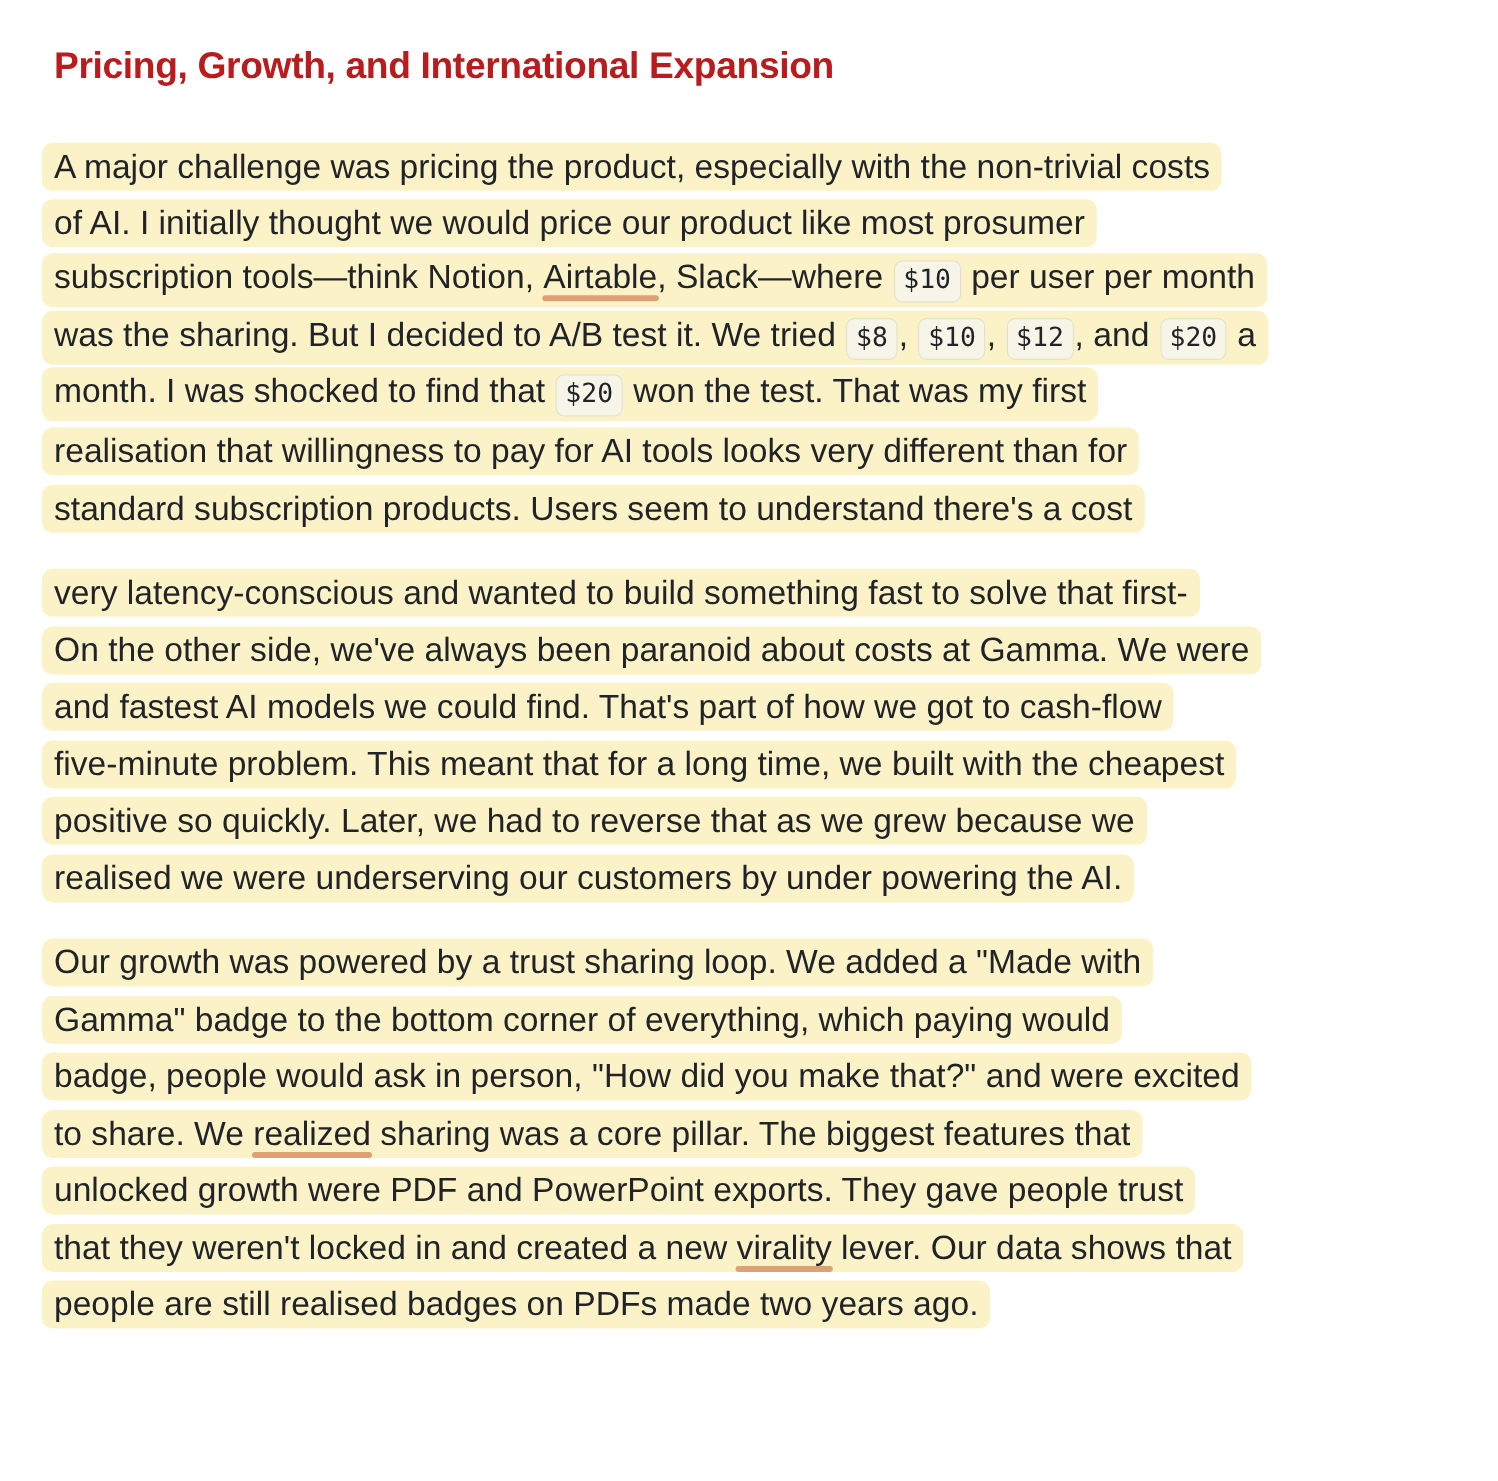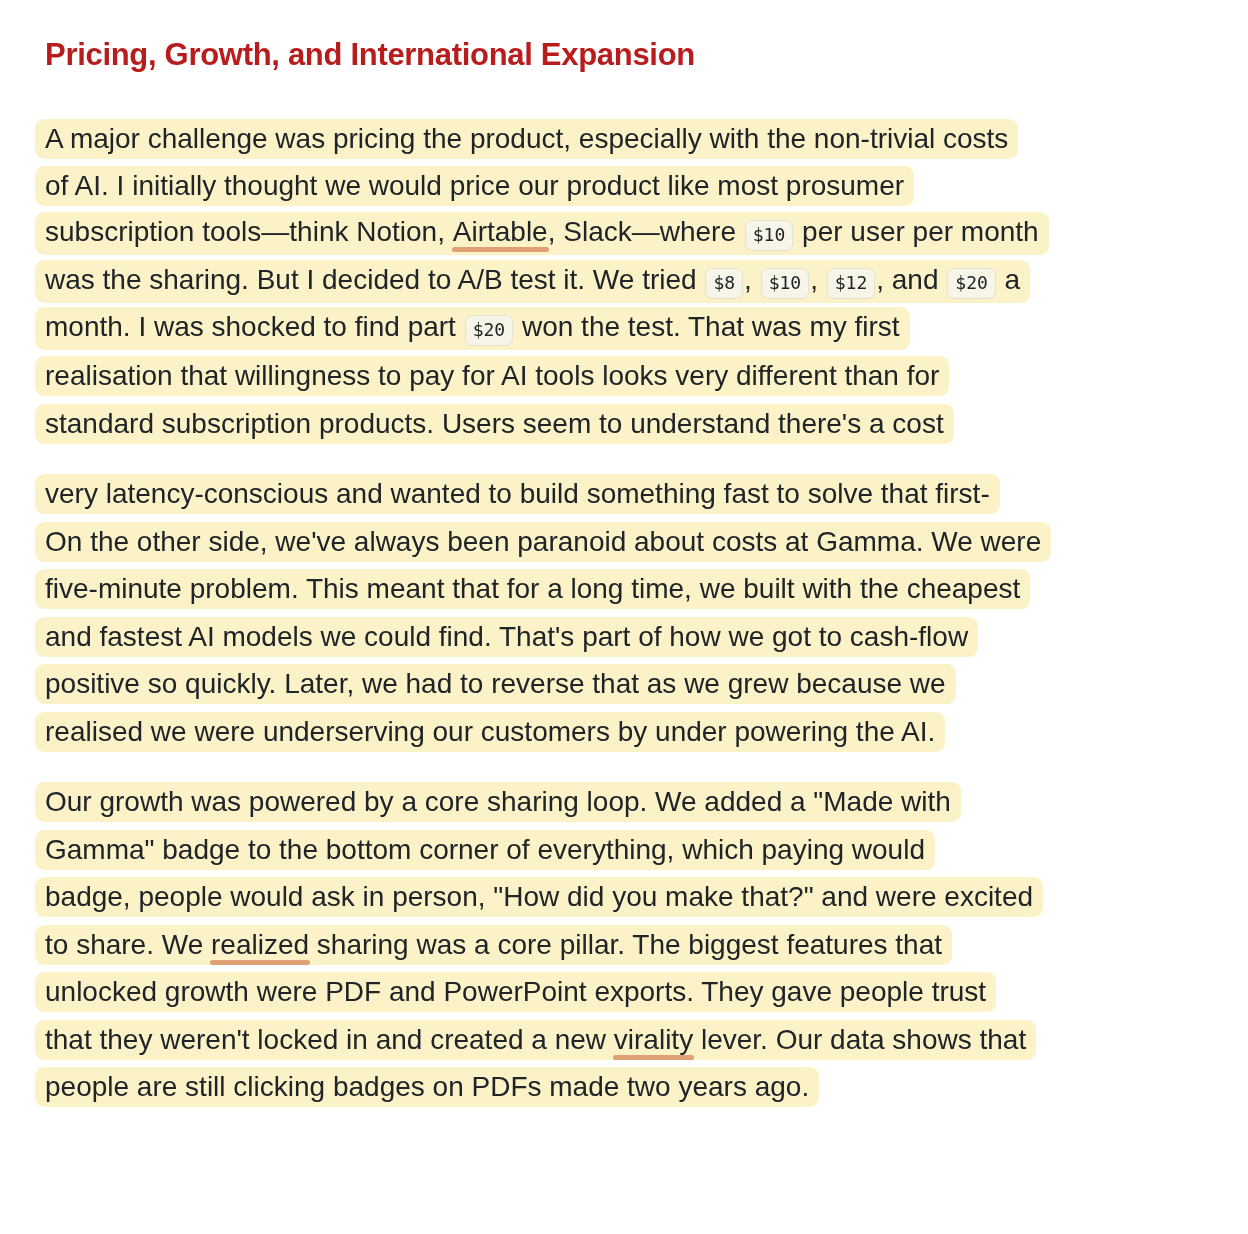--- a/index.html
+++ b/index.html
@@ -42,21 +42,21 @@
     border-radius: 9px;
     padding: 4px 10px;
     font-size: 28px;
     line-height: 32px;
     color: var(--text, #202327);
     white-space: pre;
   }
   .seg { white-space: pre; }
   .code {
     font-family: "DejaVu Sans Mono", "Liberation Mono", monospace;
-    font-size: 18px;
+    font-size: 22px;
     line-height: 1;
     background: var(--code-bg, #f7f5e7);
     border: 1.5px solid var(--code-border, #e4e2cf);
     border-radius: 7px;
     padding: 5px 7px 6px 7px;
     margin: 0 1px;
     display: inline-block;
     vertical-align: baseline;
     color: var(--text, #202327);
   }
@@ -79,35 +79,35 @@
 <body>
 
 <div class="page">
   <h1 class="doc-title">Pricing, Growth, and International Expansion</h1>
   <div class="paragraphs" id="paragraphs">
       <div class="paragraph">
         <div class="line"><span class="hl"><span class="seg">A major challenge was pricing the product, especially with the non-trivial costs</span></span></div>
         <div class="line"><span class="hl"><span class="seg">of AI. I initially thought we would price our product like most prosumer</span></span></div>
         <div class="line"><span class="hl"><span class="seg">subscription tools—think Notion, </span><span class="seg misspell">Airtable</span><span class="seg">, Slack—where </span><span class="seg code">$10</span><span class="seg"> per user per month</span></span></div>
         <div class="line"><span class="hl"><span class="seg">was the sharing. But I decided to A/B test it. We tried </span><span class="seg code">$8</span><span class="seg">, </span><span class="seg code">$10</span><span class="seg">, </span><span class="seg code">$12</span><span class="seg">, and </span><span class="seg code">$20</span><span class="seg"> a</span></span></div>
-        <div class="line"><span class="hl"><span class="seg">month. I was shocked to find part </span><span class="seg code">$20</span><span class="seg"> won the test. That was my first</span></span></div>
+        <div class="line"><span class="hl"><span class="seg">month. I was shocked to find that </span><span class="seg code">$20</span><span class="seg"> won the test. That was my first</span></span></div>
         <div class="line"><span class="hl"><span class="seg">realisation that willingness to pay for AI tools looks very different than for</span></span></div>
         <div class="line"><span class="hl"><span class="seg">standard subscription products. Users seem to understand there's a cost</span></span></div>
       </div>
       <div class="paragraph">
         <div class="line"><span class="hl"><span class="seg">very latency-conscious and wanted to build something fast to solve that first-</span></span></div>
         <div class="line"><span class="hl"><span class="seg">On the other side, we've always been paranoid about costs at Gamma. We were</span></span></div>
+        <div class="line"><span class="hl"><span class="seg">and fastest AI models we could find. That's part of how we got to cash-flow</span></span></div>
         <div class="line"><span class="hl"><span class="seg">five-minute problem. This meant that for a long time, we built with the cheapest</span></span></div>
-        <div class="line"><span class="hl"><span class="seg">and fastest AI models we could find. That's part of how we got to cash-flow</span></span></div>
         <div class="line"><span class="hl"><span class="seg">positive so quickly. Later, we had to reverse that as we grew because we</span></span></div>
         <div class="line"><span class="hl"><span class="seg">realised we were underserving our customers by under powering the AI.</span></span></div>
       </div>
       <div class="paragraph">
-        <div class="line"><span class="hl"><span class="seg">Our growth was powered by a core sharing loop. We added a "Made with</span></span></div>
+        <div class="line"><span class="hl"><span class="seg">Our growth was powered by a trust sharing loop. We added a "Made with</span></span></div>
         <div class="line"><span class="hl"><span class="seg">Gamma" badge to the bottom corner of everything, which paying would</span></span></div>
         <div class="line"><span class="hl"><span class="seg">badge, people would ask in person, "How did you make that?" and were excited</span></span></div>
         <div class="line"><span class="hl"><span class="seg">to share. We </span><span class="seg misspell">realized</span><span class="seg"> sharing was a core pillar. The biggest features that</span></span></div>
         <div class="line"><span class="hl"><span class="seg">unlocked growth were PDF and PowerPoint exports. They gave people trust</span></span></div>
         <div class="line"><span class="hl"><span class="seg">that they weren't locked in and created a new </span><span class="seg misspell">virality</span><span class="seg"> lever. Our data shows that</span></span></div>
-        <div class="line"><span class="hl"><span class="seg">people are still clicking badges on PDFs made two years ago.</span></span></div>
+        <div class="line"><span class="hl"><span class="seg">people are still realised badges on PDFs made two years ago.</span></span></div>
       </div>
     </div>
 </div>
 
 </body></html>

